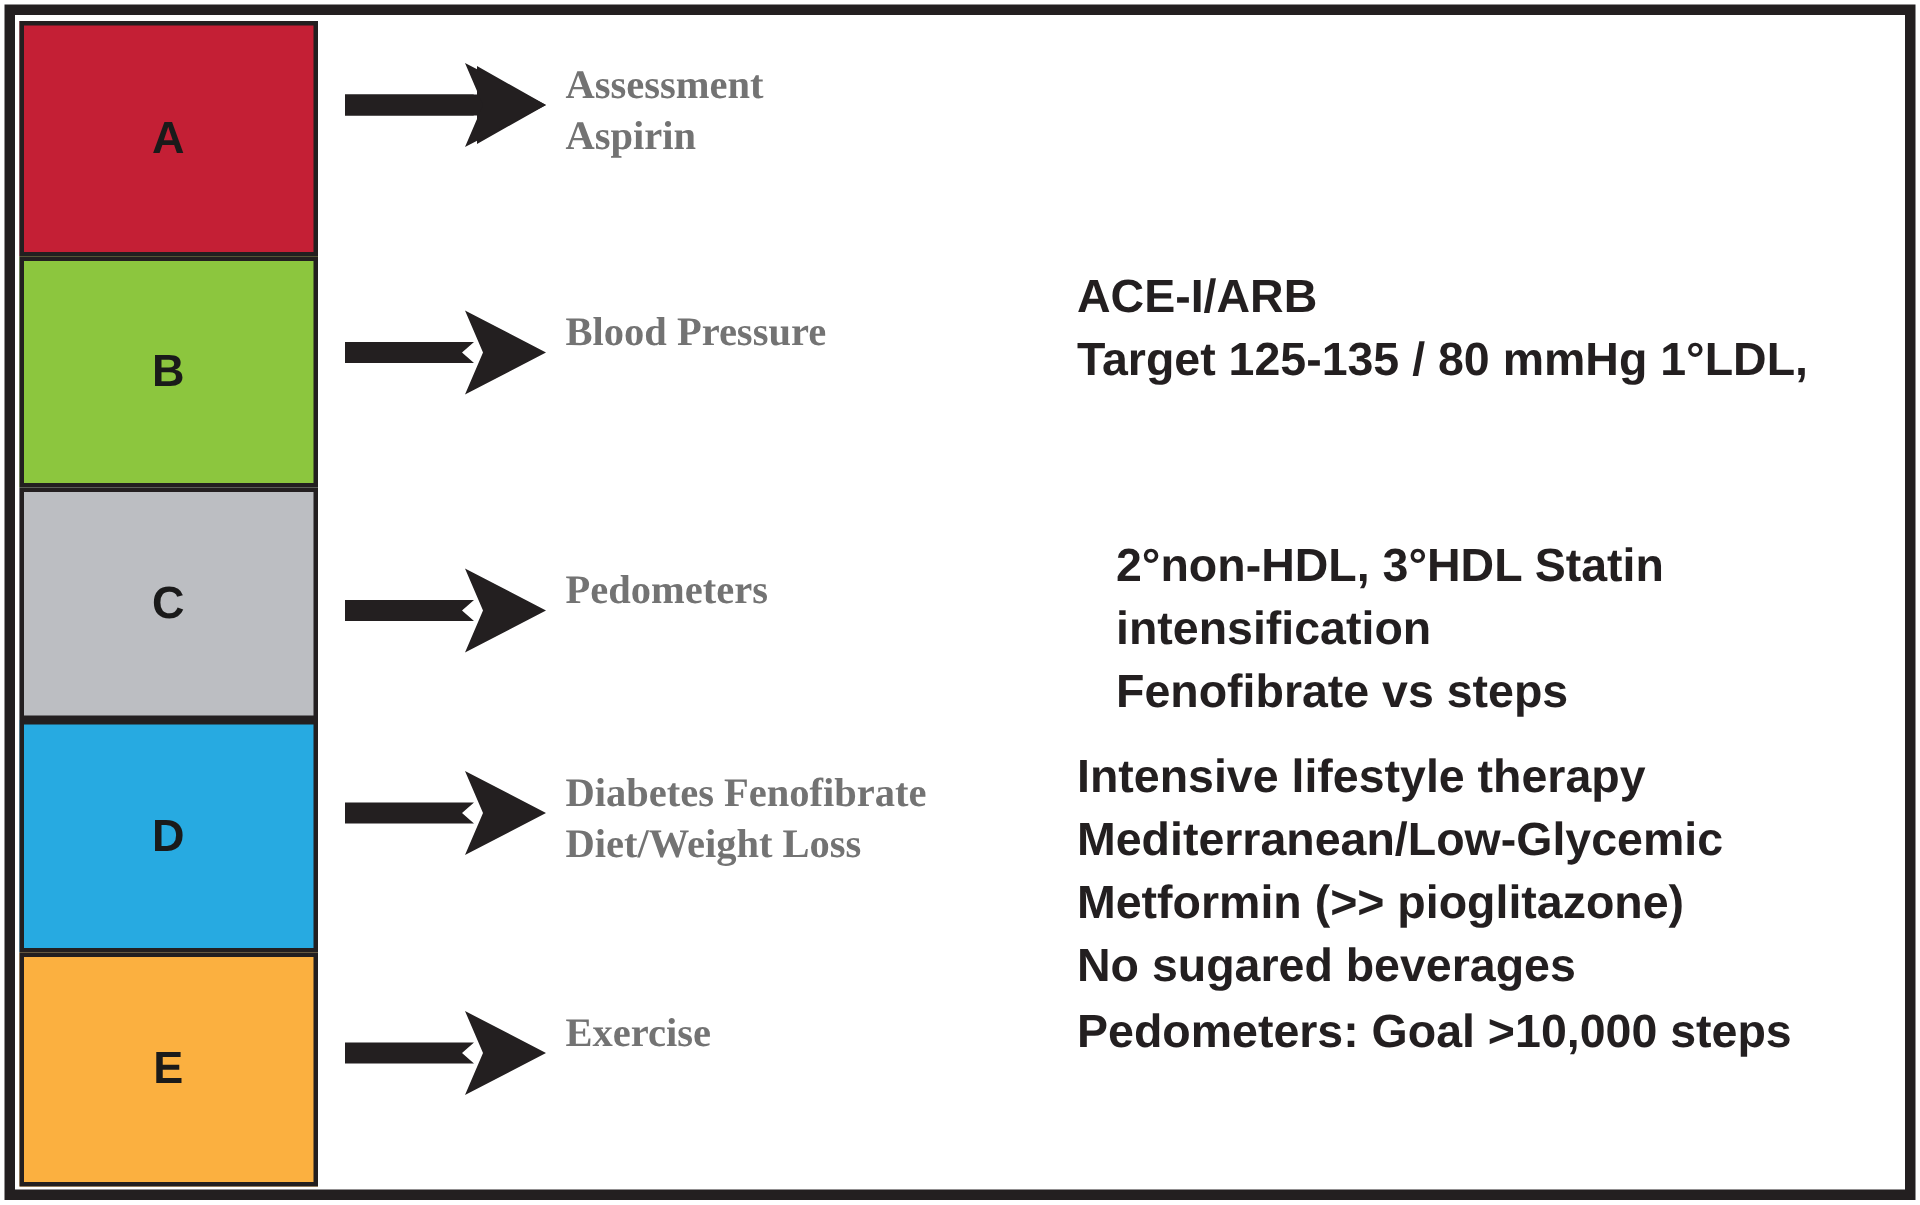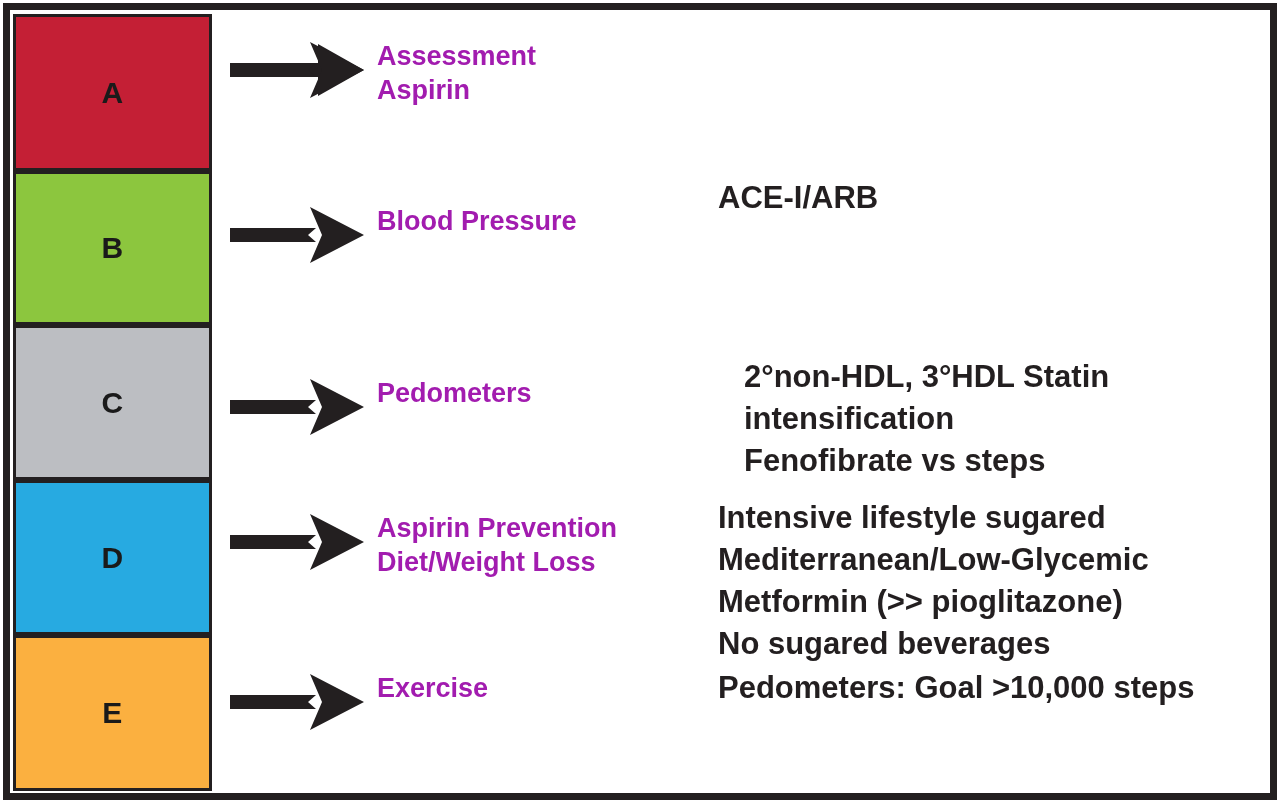--- a/index.html
+++ b/index.html
@@ -75,23 +75,24 @@
     width: 134px;
     height: 60px;
   }
 
   .row-label {
     position: absolute;
     left: 165px;
     width: 300px;
     font-size: 27px;
     font-weight: bold;
-    color: #a21caf;
+    color: #737373;
     line-height: 1.25;
     white-space: pre-line;
+    font-family: Liberation Serif, serif;
   }
 
   .row-detail {
     position: absolute;
     left: 506px;
     width: 560px;
     font-size: 31px;
     font-weight: bold;
     color: #231f20;
     line-height: 1.36;
@@ -135,40 +136,40 @@
 Aspirin</div>
     <div class="row-detail"></div>
   </div>
 
   <div class="row" style="top:205px;">
     <svg class="arrow" viewBox="0 0 134 60" preserveAspectRatio="xMinYMid meet">
       <path d="M0,23 L86,23 L78,30 L86,37 L0,37 Z" fill="#231f20"></path>
       <path d="M80,2 L134,30 L80,58 L92,30 Z" fill="#231f20"></path>
     </svg>
     <div class="row-label">Blood Pressure</div>
-    <div class="row-detail" style="top:-28px;"><span class="detail-line">ACE-I/ARB</span></div>
+    <div class="row-detail" style="top:-28px;"><span class="detail-line">ACE-I/ARB</span><span class="detail-line">Target 125-135 / 80 mmHg 1°LDL,</span></div>
   </div>
 
   <div class="row" style="top:377px;">
     <svg class="arrow" viewBox="0 0 134 60" preserveAspectRatio="xMinYMid meet">
       <path d="M0,23 L86,23 L78,30 L86,37 L0,37 Z" fill="#231f20"></path>
       <path d="M80,2 L134,30 L80,58 L92,30 Z" fill="#231f20"></path>
     </svg>
     <div class="row-label">Pedometers</div>
     <div class="row-detail" style="top:-21px;margin-left:26px;"><span class="detail-line">2°non-HDL, 3°HDL Statin</span><span class="detail-line">intensification</span><span class="detail-line">Fenofibrate vs steps</span></div>
   </div>
 
   <div class="row" style="top:512px;">
     <svg class="arrow" viewBox="0 0 134 60" preserveAspectRatio="xMinYMid meet">
       <path d="M0,23 L86,23 L78,30 L86,37 L0,37 Z" fill="#231f20"></path>
       <path d="M80,2 L134,30 L80,58 L92,30 Z" fill="#231f20"></path>
     </svg>
-    <div class="row-label">Aspirin Prevention
+    <div class="row-label">Diabetes Fenofibrate
 Diet/Weight Loss</div>
-    <div class="row-detail" style="top:-15px;"><span class="detail-line">Intensive lifestyle sugared</span><span class="detail-line">Mediterranean/Low-Glycemic</span><span class="detail-line">Metformin (&gt;&gt; pioglitazone)</span><span class="detail-line">No sugared beverages</span></div>
+    <div class="row-detail" style="top:-15px;"><span class="detail-line">Intensive lifestyle therapy</span><span class="detail-line">Mediterranean/Low-Glycemic</span><span class="detail-line">Metformin (&gt;&gt; pioglitazone)</span><span class="detail-line">No sugared beverages</span></div>
   </div>
 
   <div class="row" style="top:672px;">
     <svg class="arrow" viewBox="0 0 134 60" preserveAspectRatio="xMinYMid meet">
       <path d="M0,23 L86,23 L78,30 L86,37 L0,37 Z" fill="#231f20"></path>
       <path d="M80,2 L134,30 L80,58 L92,30 Z" fill="#231f20"></path>
     </svg>
     <div class="row-label">Exercise</div>
     <div class="row-detail" style="top:-5px;"><span class="detail-line">Pedometers: Goal &gt;10,000 steps</span></div>
   </div>

